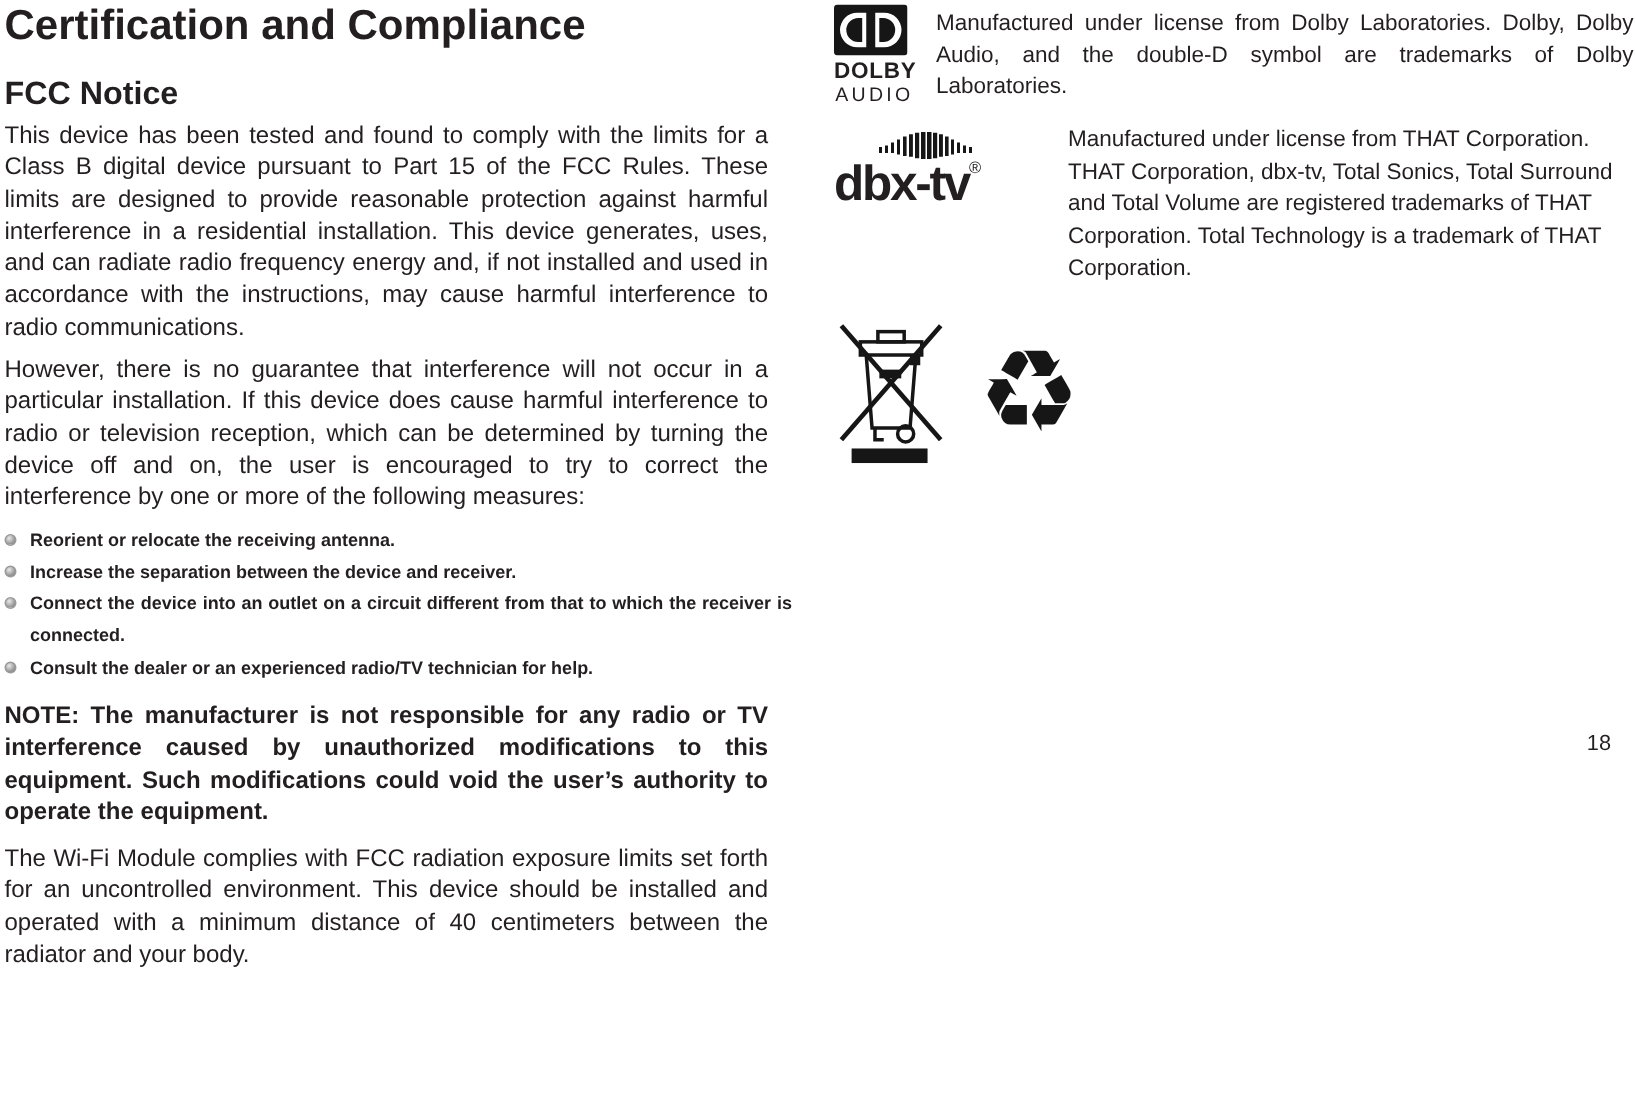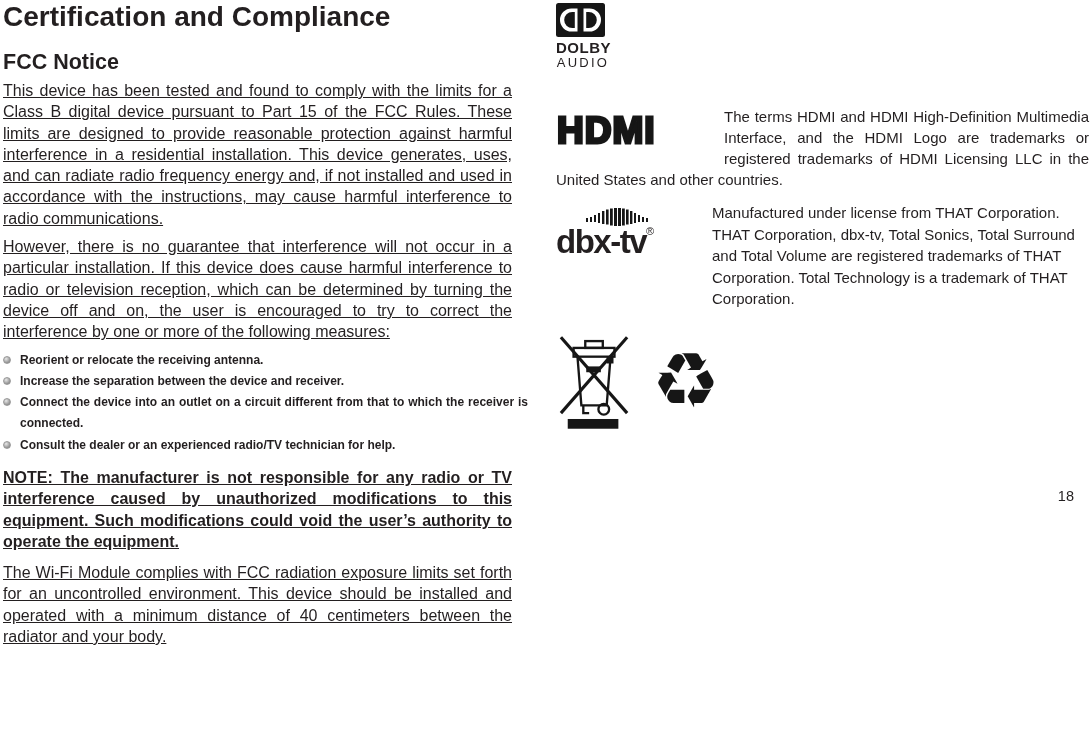--- a/index.html
+++ b/index.html
@@ -16,21 +16,21 @@
 
   
   .left-col { position: absolute; left: 3px; top: 2px; width: 525px; }
   .doc-title {
     font-size: 28px; font-weight: bold; margin: 0 0 20px 0; line-height: 1.05;
   }
   .section-title {
     font-size: 21.5px; font-weight: bold; margin: 0 0 6px 0; line-height: 1.05;
   }
   .body-p {
-    font-size: 16px; line-height: 21.3px; text-align: justify; margin: 0 16px 7px 0; text-decoration: underline;
+    font-size: 16px; line-height: 21.3px; text-align: justify; margin: 0 16px 7px 0;
   }
   .body-p.bold { font-weight: bold; margin-bottom: 10px; }
   ul.measures { list-style: none; margin: 6px 0 11px 0; padding: 0; }
   ul.measures li {
     position: relative; padding-left: 17px;
     font-size: 12px; line-height: 21.3px; text-align: justify; margin: 0; font-weight: bold;
   }
   .dot {
     position: absolute; left: 0; top: 6px; width: 8px; height: 8px;
     border-radius: 50%;
@@ -110,28 +110,23 @@
         <svg class="dolby-box" width="49" height="34" viewBox="0 0 49 34" xmlns="http://www.w3.org/2000/svg">
           <rect x="0" y="0" width="49" height="34" rx="2.5" fill="#161616"></rect>
           <path fill="#ffffff" fill-rule="evenodd" d="M21.5 5.5 L21.5 28.5 L15.5 28.5 A11.5 11.5 0 0 1 15.5 5.5 Z
                M18.8 9 L18.8 25 L16.2 25 A8 8 0 0 1 16.2 9 Z"></path>
           <path fill="#ffffff" fill-rule="evenodd" d="M27.5 5.5 L27.5 28.5 L33.5 28.5 A11.5 11.5 0 0 0 33.5 5.5 Z
                M30.2 9 L30.2 25 L32.8 25 A8 8 0 0 0 32.8 9 Z"></path>
         </svg>
         <div class="dolby-word1">DOLBY</div>
         <div class="dolby-word2">AUDIO</div>
       </div>
+      <div class="dolby-text">Manufactured under license from Dolby Laboratories. Dolby, Dolby Audio, and the double-D symbol are trademarks of Dolby Laboratories.</div>
     </div>
 
-    <div class="hdmi-block">
-      <svg class="hdmi-logo" width="158" height="40" viewBox="0 0 158 40" xmlns="http://www.w3.org/2000/svg">
-        <text x="1" y="33" font-family="Liberation Sans, sans-serif" font-size="37" font-weight="bold" letter-spacing="1" fill="#161616" stroke="#161616" stroke-width="3">HDMI</text>
-      </svg>
-      <span>The terms HDMI and HDMI High-Definition Multimedia Interface, and the HDMI Logo are trademarks or registered trademarks of HDMI Licensing LLC in the United States and other countries.</span>
-    </div>
 
     <div class="dbx-block">
       <div class="dbx-logo">
         <svg class="dbx-wave" width="66" height="18" viewBox="0 0 66 18" xmlns="http://www.w3.org/2000/svg">
           <g fill="#161616">
             <rect x="0" y="10" width="2" height="4"></rect>
             <rect x="4" y="9" width="2" height="5"></rect>
             <rect x="8" y="7" width="2" height="7"></rect>
             <rect x="12" y="5" width="2" height="10"></rect>
             <rect x="16" y="3" width="2.4" height="13"></rect>

